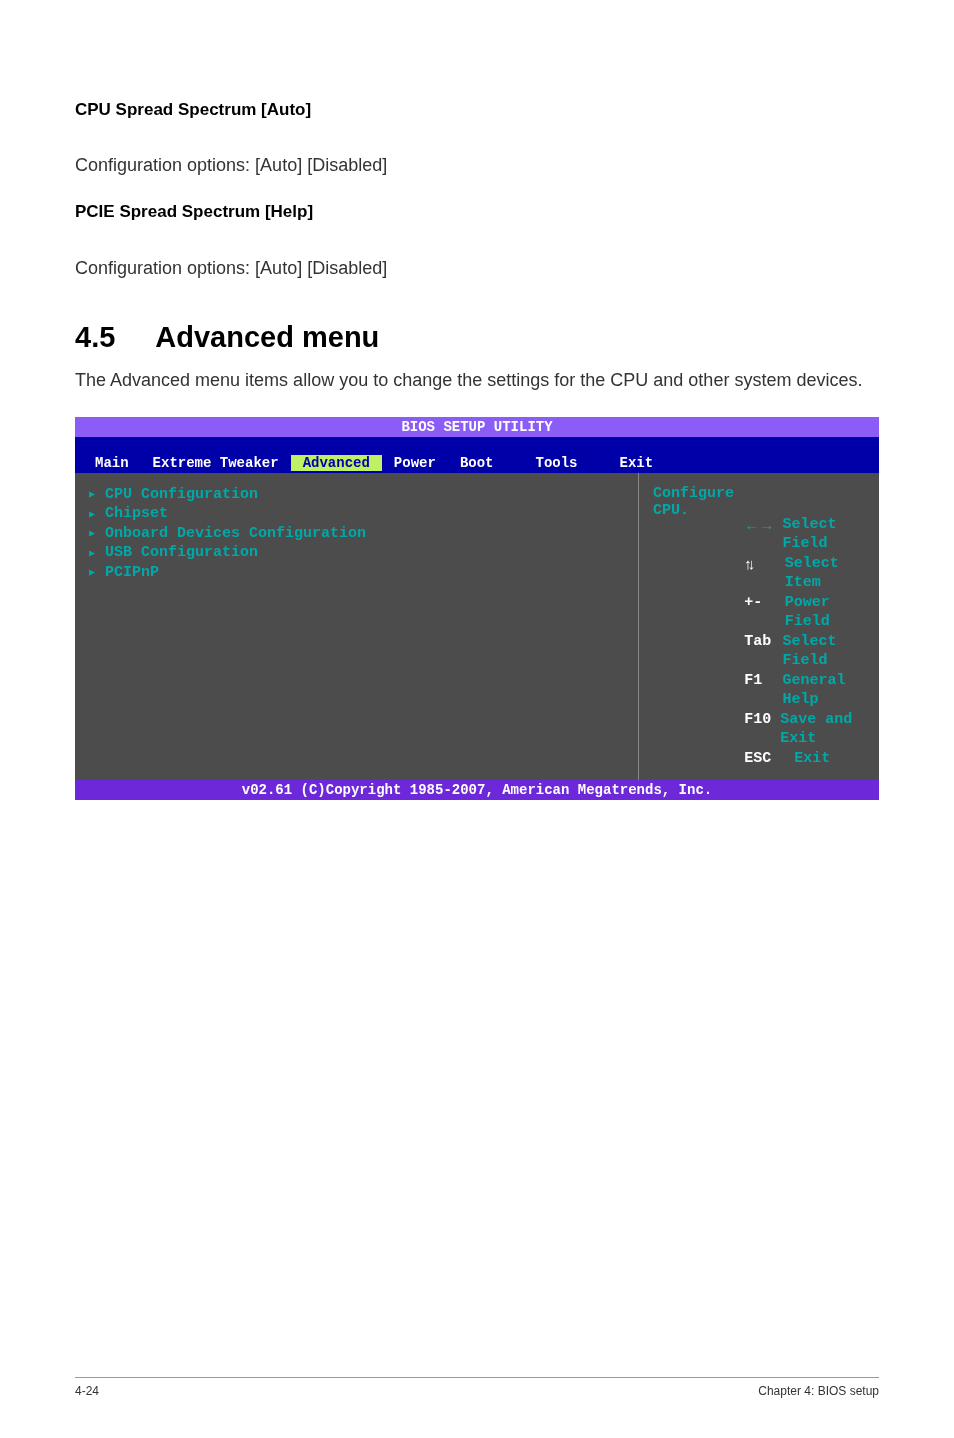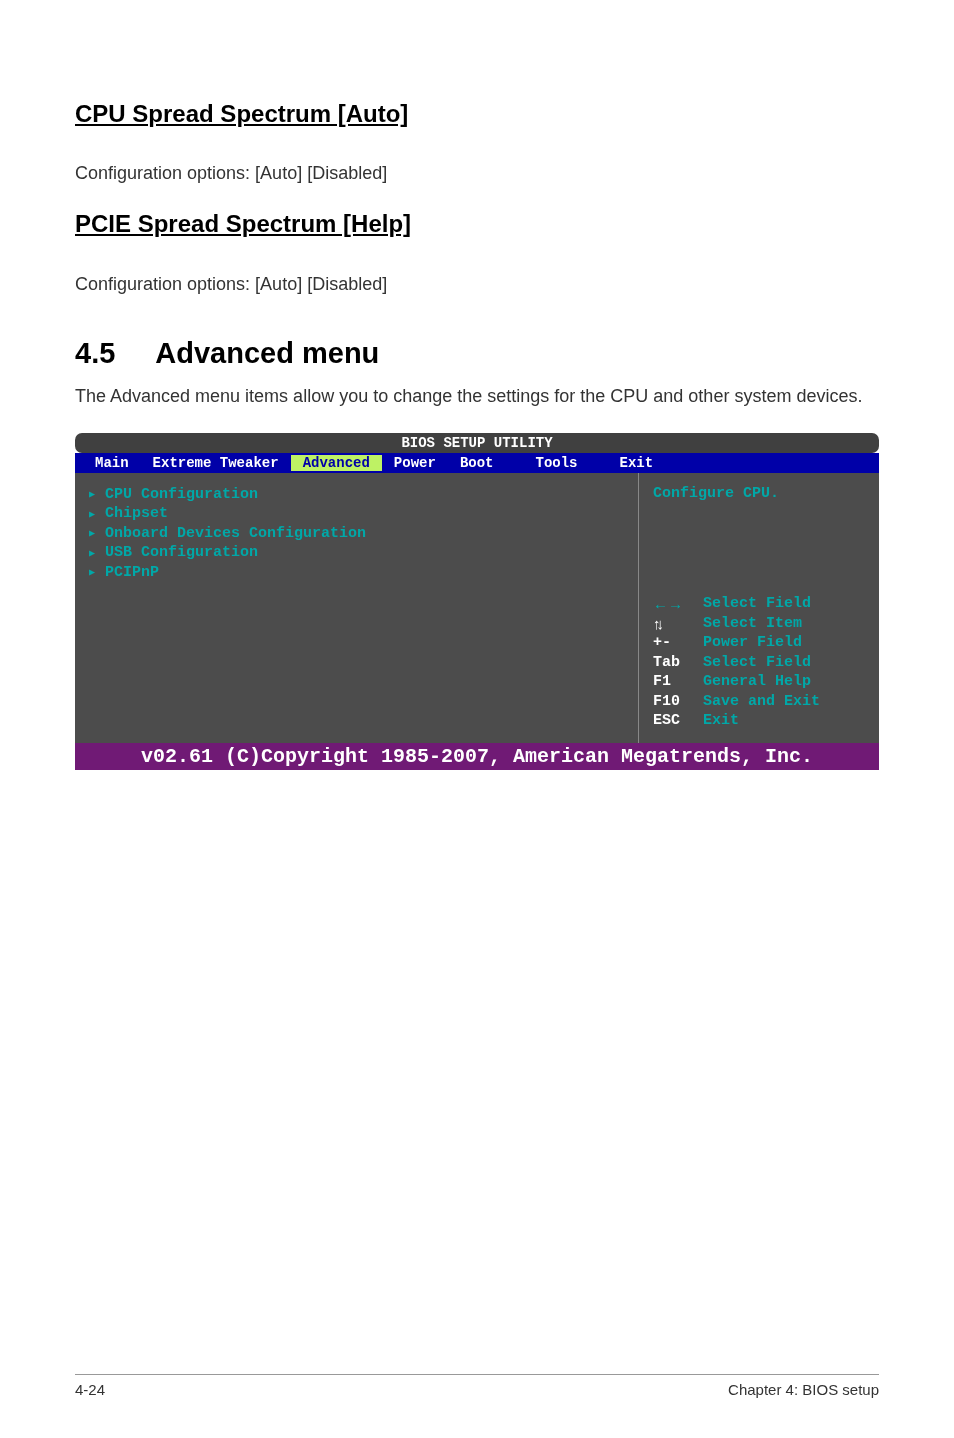--- a/index.html
+++ b/index.html
@@ -10,25 +10,24 @@
     body {
       font-family: Arial, Helvetica, sans-serif;
       background: #fff;
       width: 954px;
       height: 1438px;
       padding: 100px 75px 40px 75px;
       position: relative;
       color: #333;
     }
     .section-heading {
-      font-size: 24px;
+      font-size: 17px;
       font-weight: bold;
       color: #000;
       margin-bottom: 8px;
-      text-decoration: underline;
     }
     .body-text {
       font-size: 18px;
       line-height: 1.4;
       color: #333;
       margin-bottom: 24px;
     }
     .main-heading {
       font-size: 29px;
       font-weight: bold;
@@ -42,36 +41,36 @@
     }
     .bios-container {
       margin-top: 18px;
       width: 100%;
       font-family: "Courier New", monospace;
       font-size: 15px;
       font-weight: bold;
       color: #fff;
     }
     .bios-title-bar {
-      background: #404040;
+      background: #8b5cf6;
       text-align: center;
       padding: 2px 0;
       color: #fff;
       font-size: 14px;
-      border-radius: 7px;
     }
     .bios-menu-bar {
       background: #0000a8;
       display: flex;
       padding: 2px 8px;
       font-size: 14px;
     }
     .bios-menu-item {
       padding: 0 12px;
       color: #fff;
+      margin-top: 16px;
     }
     .bios-menu-item.selected {
       background: #bef264;
       color: #0000a8;
     }
     .bios-body {
       display: flex;
       background: #0000a8;
     }
     .bios-left {
@@ -80,21 +79,21 @@
       padding: 12px 14px;
       border-right: 1px solid #888;
       min-height: 270px;
     }
     .bios-right {
       width: 240px;
       background: #4c4c4c;
       padding: 12px 14px;
       min-height: 270px;
       display: flex;
-      flex-direction: column;
+      flex-direction: row;
     }
     .bios-submenu-item {
       color: #00a8a8;
       display: flex;
       align-items: center;
       line-height: 1.3;
     }
     .bios-pointer {
       color: #00a8a8;
       margin-right: 10px;
@@ -113,34 +112,34 @@
       color: #00a8a8;
       line-height: 1.3;
     }
     .bios-legend-key {
       width: 50px;
       color: #fff;
     }
     .bios-legend-key.cyan { color: #00a8a8; }
     .bios-legend-desc { }
     .bios-footer {
-      background: #701a75;
+      background: #6d28d9;
       text-align: center;
       padding: 2px 0;
-      font-size: 20px;
+      font-size: 14px;
       color: #fff;
     }
     .page-footer {
       position: absolute;
       bottom: 40px;
       left: 75px;
       right: 75px;
       display: flex;
       justify-content: space-between;
-      font-size: 15px;
+      font-size: 12px;
       color: #333;
       border-top: 1px solid #999;
       padding-top: 6px;
     }
     .arrow-lr {
       display: inline-block;
       font-family: Arial;
     }
     .arrow-ud {
       display: inline-block;

